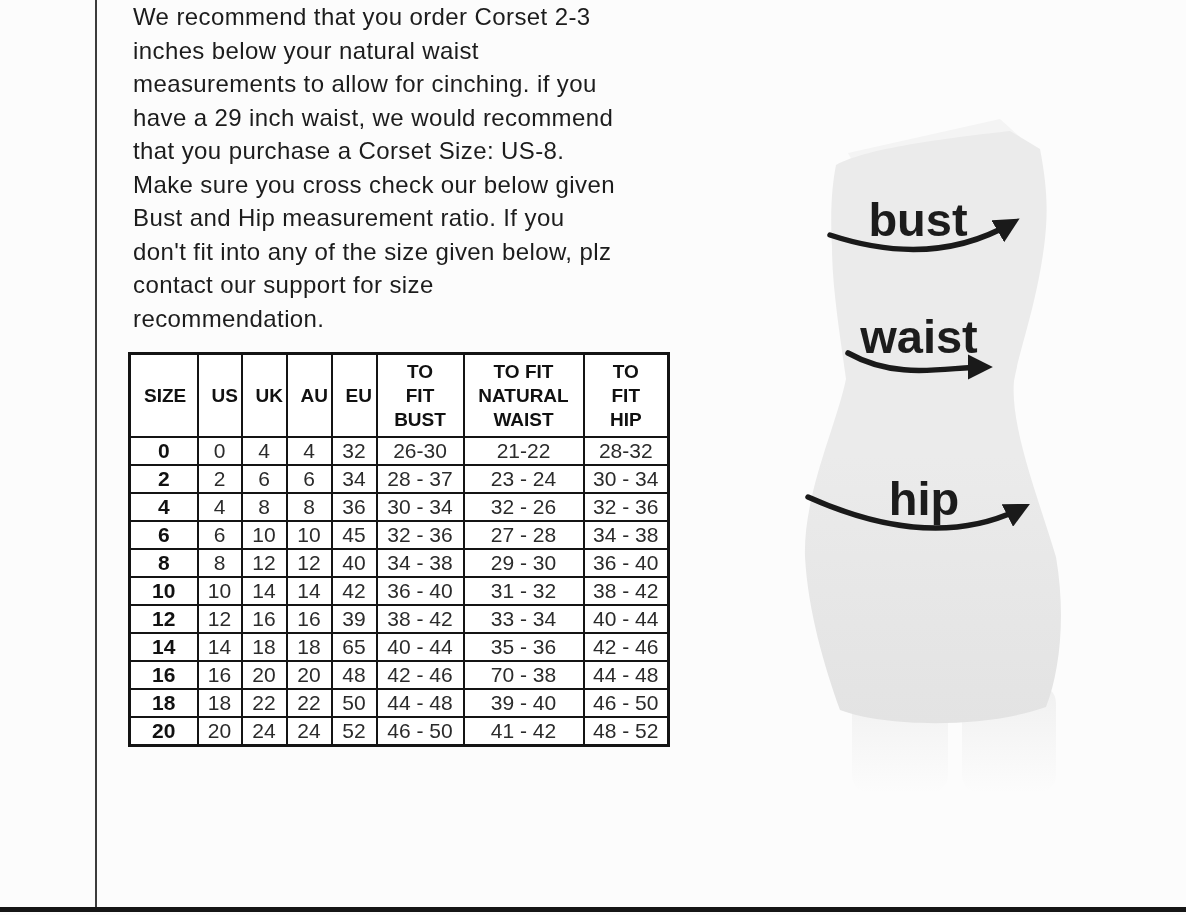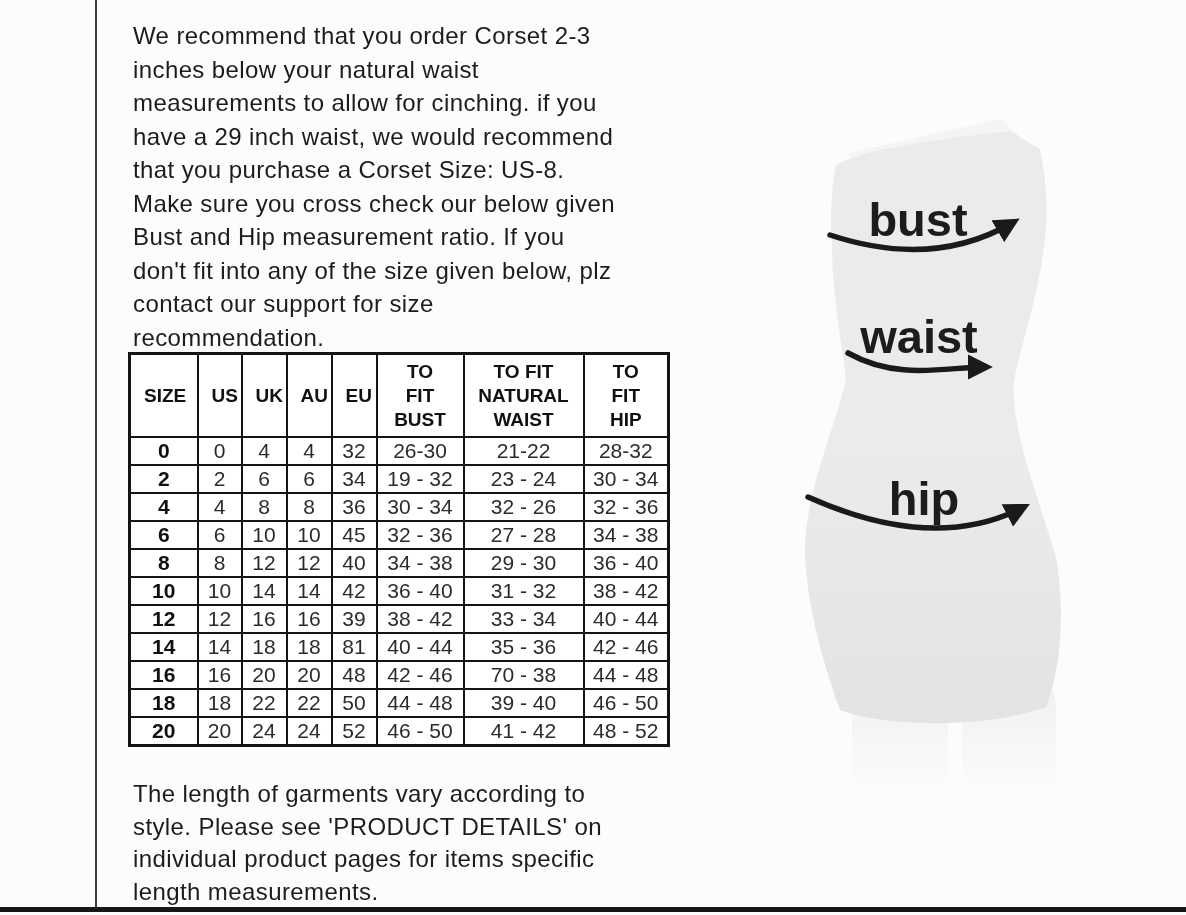--- a/index.html
+++ b/index.html
@@ -25,21 +25,21 @@
   .page{position:absolute;left:0;top:0;width:1186px;height:915px;}
   .v-divider{
     position:absolute;left:95px;top:0;width:2px;height:910px;
     background:var(--divider-color);
   }
   .bottom-bar{
     position:absolute;left:0;top:907px;width:1186px;height:5px;
     background:var(--bottom-bar-color);
   }
   .intro{
-    position:absolute;left:133px;top:19px;width:560px;
+    position:absolute;left:133px;top:0;width:560px;
     font-size:24px;line-height:33.5px;letter-spacing:.4px;
     white-space:pre-line;color:var(--text-color);
   }
   .note{
     position:absolute;left:133px;top:778px;width:560px;
     font-size:24px;line-height:32.5px;letter-spacing:.4px;
     white-space:pre-line;color:var(--text-color);
   }
   table.size-chart{
     position:absolute;left:128px;top:352px;width:539px;
@@ -126,21 +126,21 @@
           <td>26-30</td>
           <td>21-22</td>
           <td>28-32</td>
         </tr>
         <tr>
           <td class="size-col">2</td>
           <td>2</td>
           <td>6</td>
           <td>6</td>
           <td>34</td>
-          <td>19 - 32</td>
+          <td>28 - 37</td>
           <td>23 - 24</td>
           <td>30 - 34</td>
         </tr>
         <tr>
           <td class="size-col">4</td>
           <td>4</td>
           <td>8</td>
           <td>8</td>
           <td>36</td>
           <td>30 - 34</td>
@@ -185,21 +185,21 @@
           <td>39</td>
           <td>38 - 42</td>
           <td>33 - 34</td>
           <td>40 - 44</td>
         </tr>
         <tr>
           <td class="size-col">14</td>
           <td>14</td>
           <td>18</td>
           <td>18</td>
-          <td>81</td>
+          <td>65</td>
           <td>40 - 44</td>
           <td>35 - 36</td>
           <td>42 - 46</td>
         </tr>
         <tr>
           <td class="size-col">16</td>
           <td>16</td>
           <td>20</td>
           <td>20</td>
           <td>48</td>
@@ -223,24 +223,20 @@
           <td>24</td>
           <td>24</td>
           <td>52</td>
           <td>46 - 50</td>
           <td>41 - 42</td>
           <td>48 - 52</td>
         </tr>
       </tbody>
   </table>
 
-  <div class="note">The length of garments vary according to
-style. Please see 'PRODUCT DETAILS'  on
-individual product pages for items specific
-length measurements.</div>
 
   <div class="figure">
     <svg viewBox="0 0 440 720" xmlns="http://www.w3.org/2000/svg">
       <defs>
         <linearGradient id="torsoGrad" x1="0" y1="0" x2="0" y2="1">
           <stop offset="0" style="stop-color:var(--silhouette-color)"></stop>
           <stop offset="0.55" style="stop-color:var(--silhouette-color)"></stop>
           <stop offset="1" style="stop-color:var(--silhouette-shade)"></stop>
         </linearGradient>
         <linearGradient id="legGrad" x1="0" y1="0" x2="0" y2="1">

